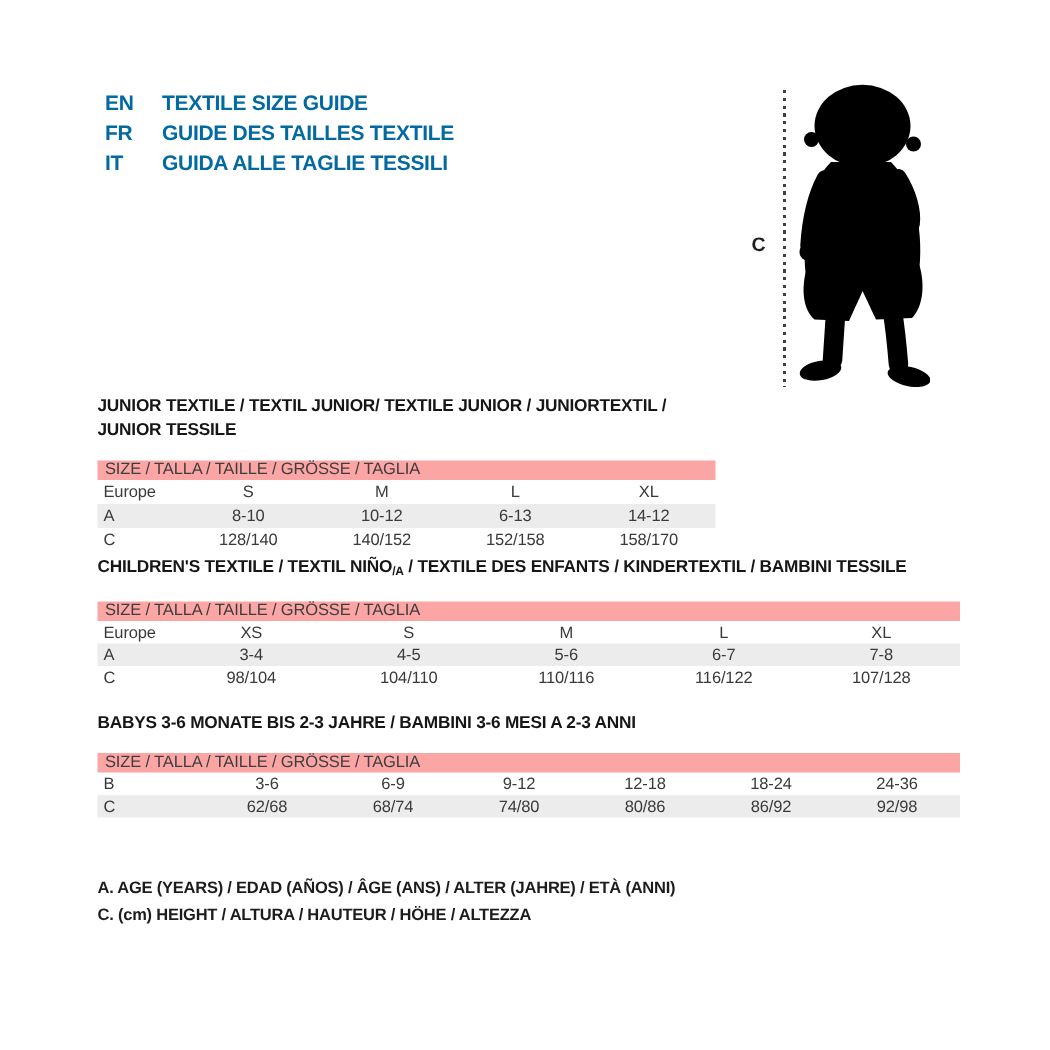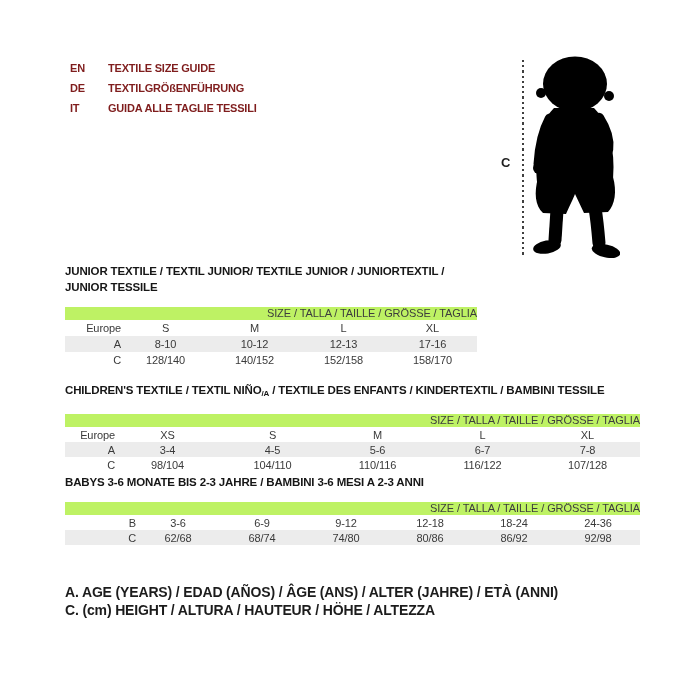--- a/index.html
+++ b/index.html
@@ -6,67 +6,67 @@
   body{
     width:700px;height:700px;position:relative;overflow:hidden;
     background:#ffffff;
     font-family:"Liberation Sans", sans-serif;
     color:#2e2e2e;
   }
   .abs{position:absolute;}
 
   
   #langs{left:70px;top:58px;}
-  .lang-row{display:flex;line-height:20px;font-weight:bold;font-size:11px;
-            color:#7f1d1d;letter-spacing:-0.2px;}
+  .lang-row{display:flex;line-height:20px;font-weight:bold;font-size:14px;
+            color:#0369a1;letter-spacing:-0.2px;}
   .lang-code{width:38px;flex:0 0 38px;}
 
   
   #measure-line{left:522px;top:60px;width:2px;height:198px;
     background:repeating-linear-gradient(to bottom,#3f3f3f 0 2.2px,transparent 2.2px 5.2px);}
   #marker-c{left:501px;top:155px;font-weight:bold;font-size:13px;color:#1e1e1e;}
   #silhouette{left:530px;top:56px;width:90px;height:202px;}
 
   
   .size-table{position:absolute;left:65px;}
   #t1{top:263px;width:412px;}
-  #t2{top:370px;width:575px;margin-top:12px;}
+  #t2{top:370px;width:575px;}
   #t3{top:474px;width:575px;}
 
   .tbl-title{font-weight:bold;font-size:11.5px;color:#161616;
              letter-spacing:-0.15px;line-height:16px;margin-bottom:12px;}
   .tbl-title .sub{font-size:8px;vertical-align:-2px;}
 
-  .band{background:#bef264;color:#3d3d3d;font-size:11px;height:13px;
-        line-height:13.5px;padding-left:5px;letter-spacing:-0.1px;text-align:right;}
+  .band{background:#fca5a5;color:#3d3d3d;font-size:11px;height:13px;
+        line-height:13.5px;padding-left:5px;letter-spacing:-0.1px;}
 
   .trow{display:grid;align-items:center;font-size:11px;color:#3a3a3a;
         letter-spacing:-0.1px;}
   .trow.shaded{background:#ececec;}
   .tcell{text-align:center;}
-  .tcell.rlabel{text-align:right;padding-left:4px;}
+  .tcell.rlabel{text-align:left;padding-left:4px;}
   #t1 .trow{height:16px;grid-template-columns:56px repeat(4,1fr);}
   #t2 .trow{height:15px;grid-template-columns:50px repeat(5,1fr);}
   #t3 .trow{height:15px;grid-template-columns:71px repeat(6,1fr);}
 
   
-  #footnotes{left:65px;top:584px;font-weight:bold;font-size:14px;
+  #footnotes{left:65px;top:584px;font-weight:bold;font-size:11px;
              line-height:17.5px;color:#1c1c1c;letter-spacing:-0.15px;}
 </style>
 </head>
 <body>
 
 <div id="langs" class="abs">
     <div class="lang-row">
       <span class="lang-code">EN</span>
       <span>TEXTILE SIZE GUIDE</span>
     </div>
     <div class="lang-row">
-      <span class="lang-code">DE</span>
-      <span>TEXTILGRÖßENFÜHRUNG</span>
+      <span class="lang-code">FR</span>
+      <span>GUIDE DES TAILLES TEXTILE</span>
     </div>
     <div class="lang-row">
       <span class="lang-code">IT</span>
       <span>GUIDA ALLE TAGLIE TESSILI</span>
     </div>
   </div>
 
 <div id="measure-line" class="abs"></div>
 <div id="marker-c" class="abs">C</div>
 <svg id="silhouette" class="abs" viewBox="0 0 90 202" xmlns="http://www.w3.org/2000/svg" aria-hidden="true">
@@ -98,22 +98,22 @@
         <div class="tcell rlabel">Europe</div>
         <div class="tcell">S</div>
         <div class="tcell">M</div>
         <div class="tcell">L</div>
         <div class="tcell">XL</div>
       </div>
       <div class="trow shaded">
         <div class="tcell rlabel">A</div>
         <div class="tcell">8-10</div>
         <div class="tcell">10-12</div>
-        <div class="tcell">12-13</div>
-        <div class="tcell">17-16</div>
+        <div class="tcell">6-13</div>
+        <div class="tcell">14-12</div>
       </div>
       <div class="trow">
         <div class="tcell rlabel">C</div>
         <div class="tcell">128/140</div>
         <div class="tcell">140/152</div>
         <div class="tcell">152/158</div>
         <div class="tcell">158/170</div>
       </div>
     </div>
 </section>

